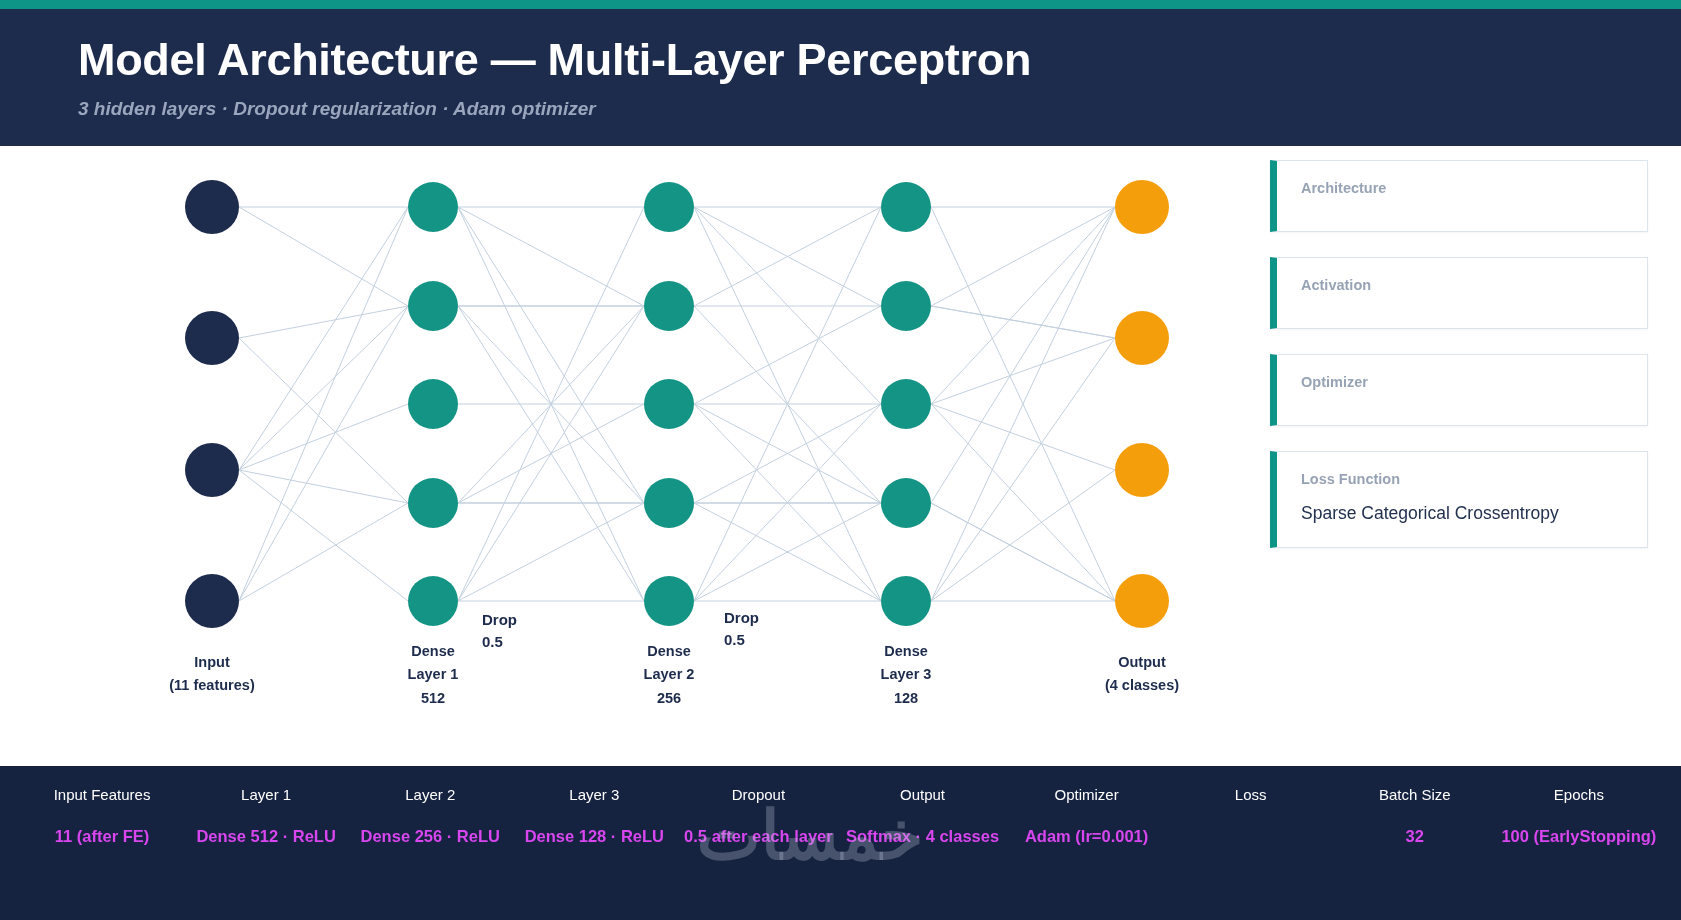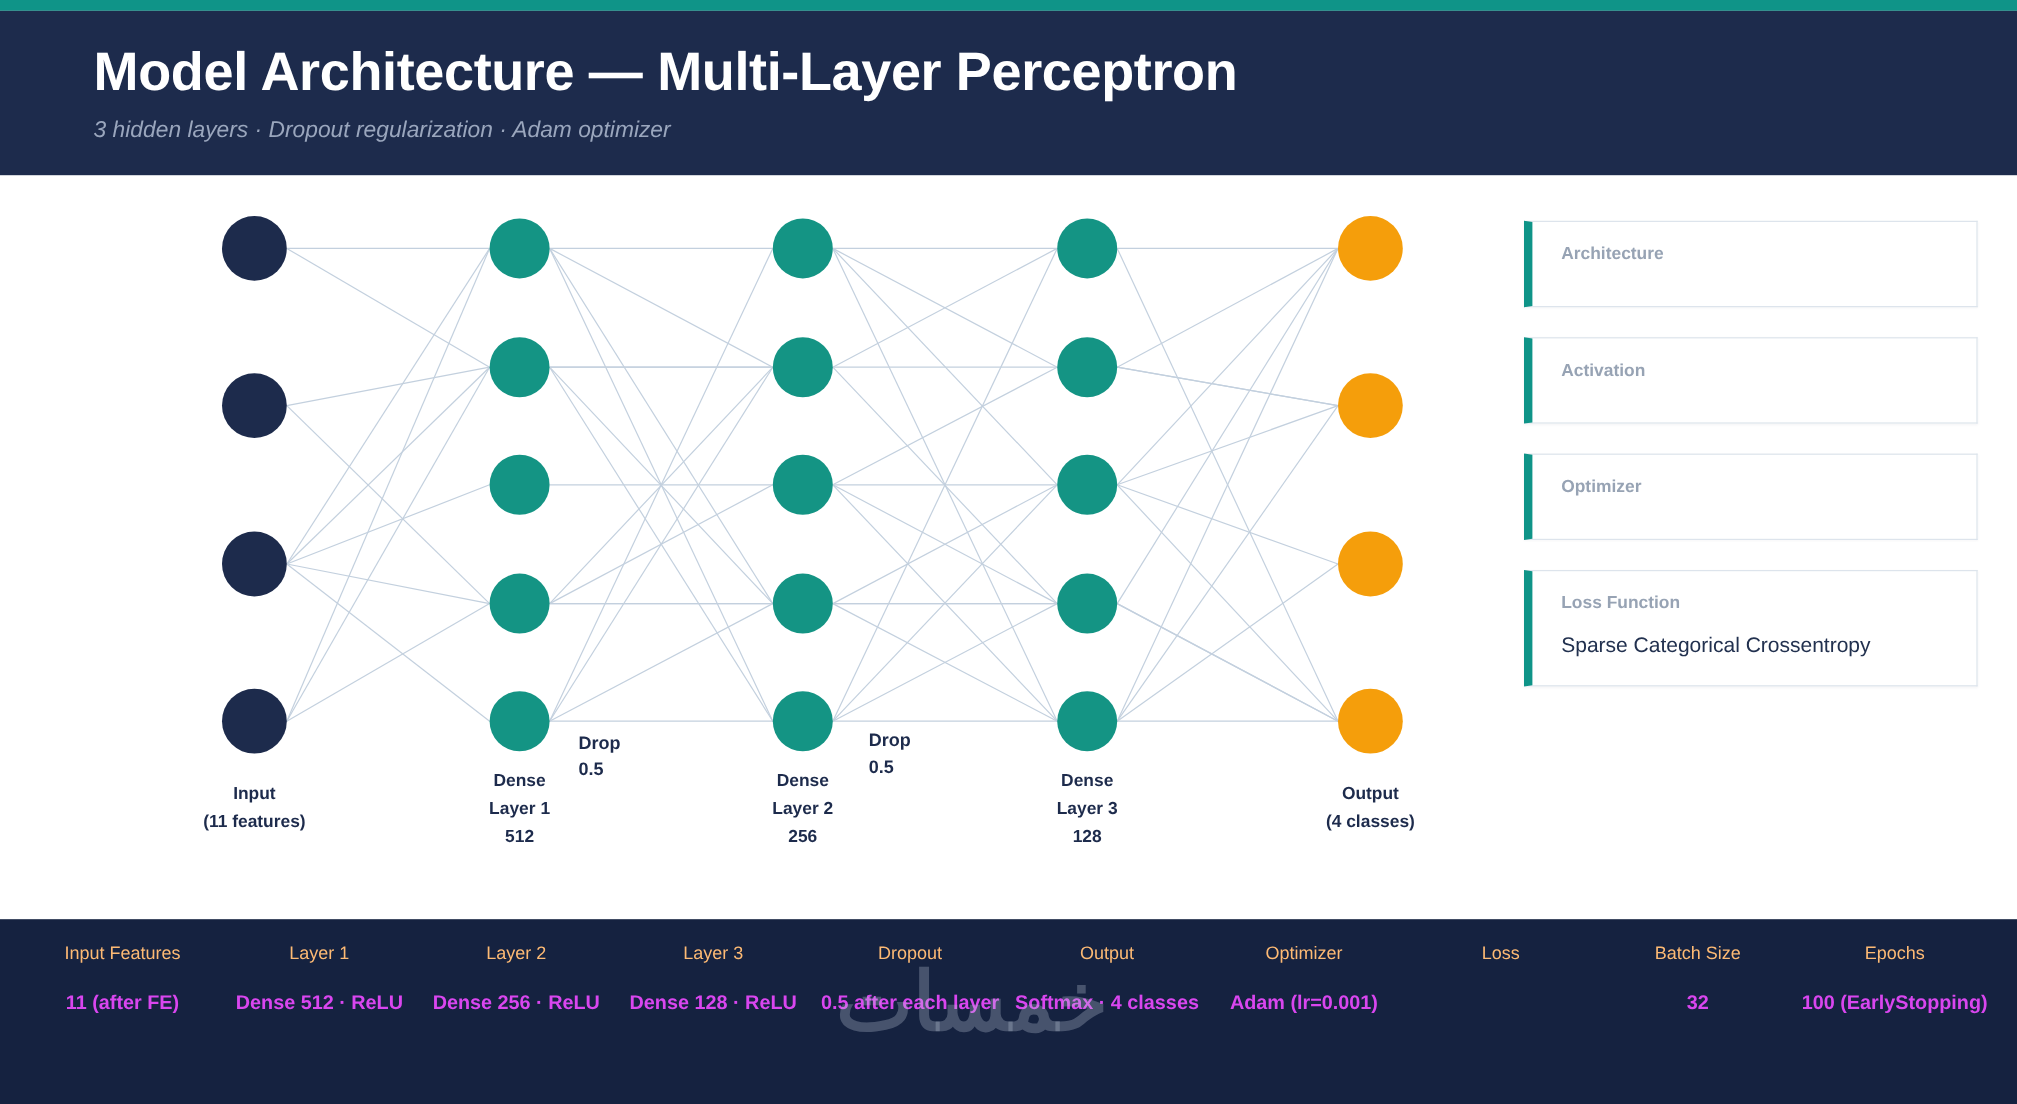--- a/index.html
+++ b/index.html
@@ -36,20 +36,21 @@
     letter-spacing: -0.3px;
     line-height: 1.12;
     white-space: nowrap;
   }
   .header-subtitle {
     color: #9aa6bd;
     font-size: 19px;
     font-style: italic;
     margin-top: 13px;
     white-space: nowrap;
+    font-weight: bold;
   }
 
   
   .diagram {
     position: absolute;
     left: 0; top: 146px;
     width: 1250px; height: 620px;
   }
   .diagram svg { display: block; }
 
@@ -81,21 +82,20 @@
     width: 378px;
   }
   .card {
     position: relative;
     background: #ffffff;
     border: 1px solid #dde4ec;
     border-left: 7px solid #0f9488;
     margin-bottom: 25px;
     padding: 19px 22px 21px 24px;
     box-shadow: 0 1px 2px rgba(30,45,75,0.05);
-    margin-top: 24px;
   }
   .card-label {
     color: #97a3b4;
     font-size: 14.5px;
     font-weight: bold;
     margin-bottom: 14px;
   }
   .card-value {
     color: #22314f;
     font-size: 17.5px;
@@ -111,21 +111,21 @@
     display: flex;
     align-items: flex-start;
     padding: 20px 20px 0 20px;
   }
   .stat {
     flex: 1 1 0;
     text-align: center;
     padding: 0 4px;
   }
   .stat-label {
-    color: #fdba74;
+    color: #ffffff;
     font-size: 15px;
     margin-bottom: 22px;
     white-space: nowrap;
   }
   .stat-value {
     color: #d946ef;
     font-size: 16.5px;
     font-weight: bold;
     line-height: 1.42;
   }

